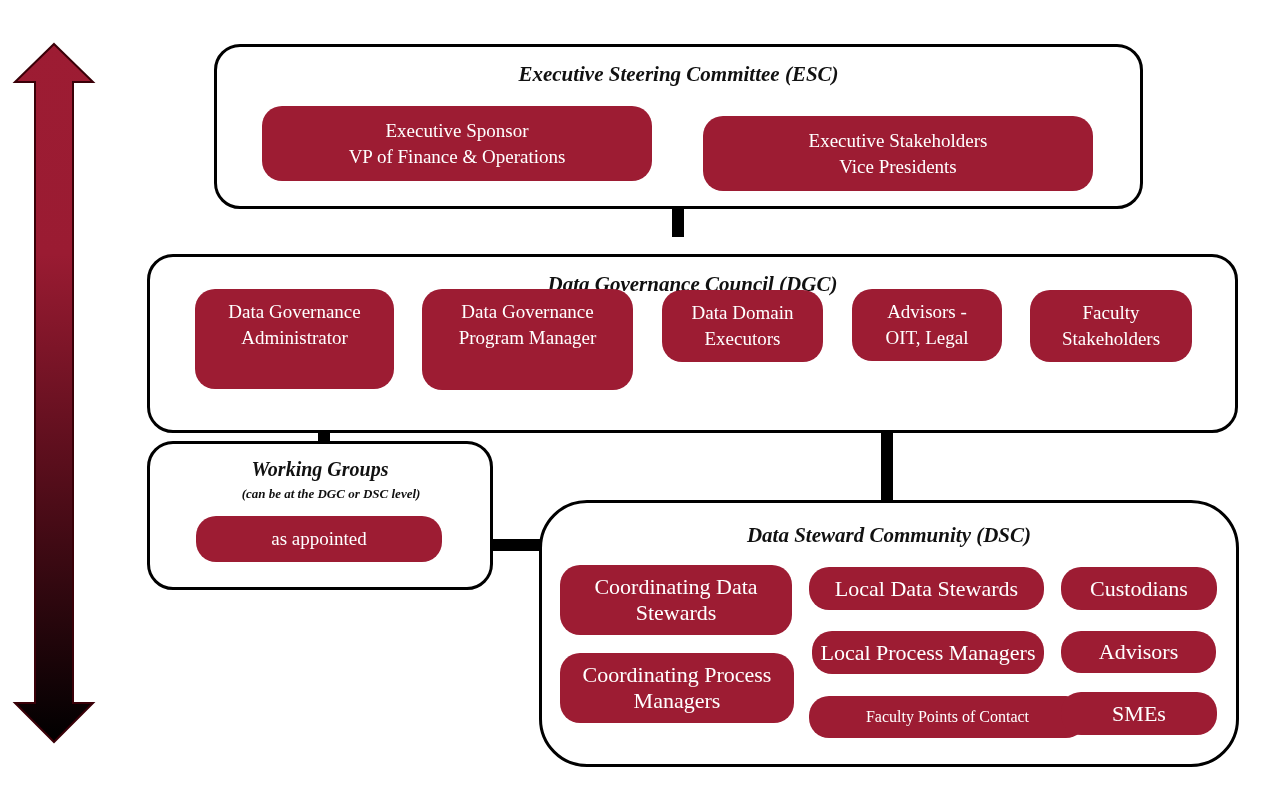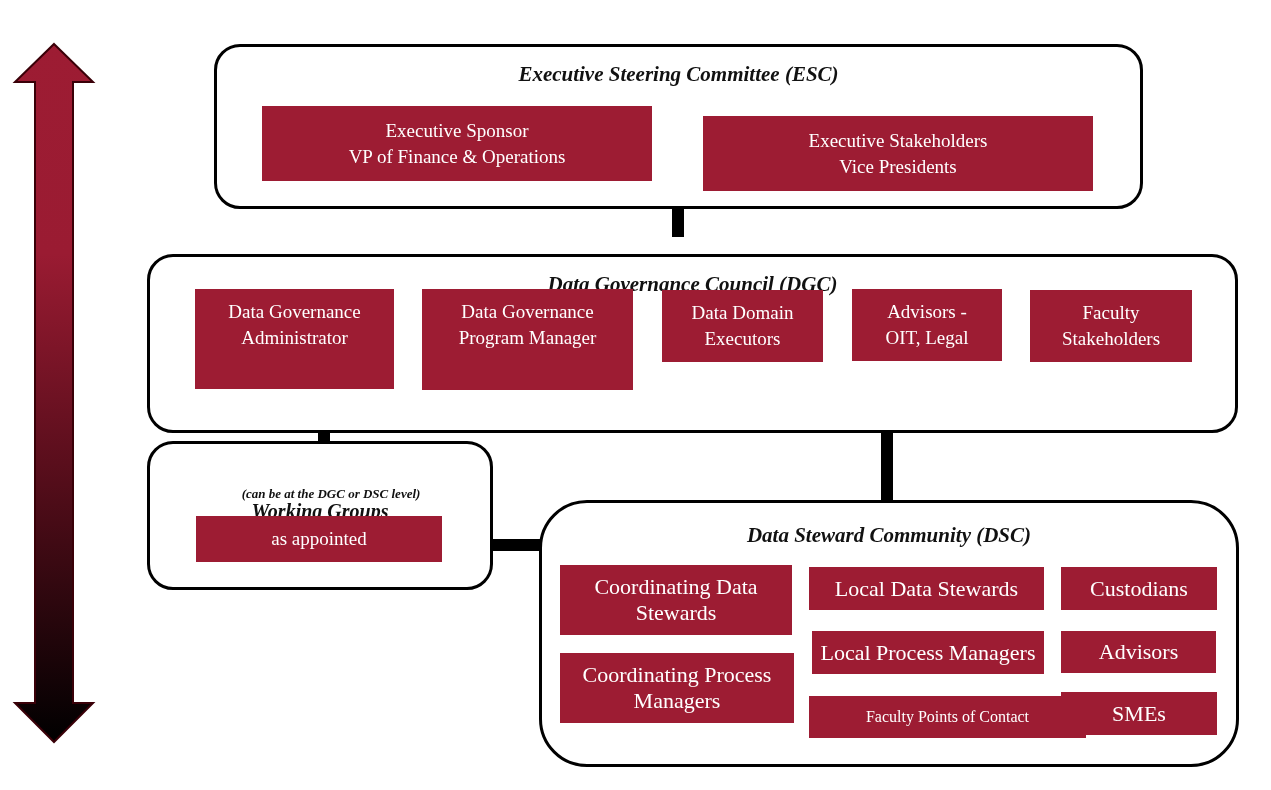--- a/index.html
+++ b/index.html
@@ -2,21 +2,21 @@
 <html><head>
 <meta charset="utf-8">
 <style>
   html, body { margin:0; padding:0; background:#ffffff; }
   body { width:1271px; height:790px; position:relative; overflow:hidden;
          font-family:"Liberation Serif","DejaVu Serif",serif; }
   .panel { position:absolute; border:3px solid #000; border-radius:26px; background:#fff; box-sizing:border-box; }
   .panel-title { position:absolute; left:0; right:0; text-align:center; font-style:italic; font-weight:bold;
                  font-size:21px; color:#111; }
   .sub { position:absolute; left:0; right:0; text-align:center; font-style:italic; font-weight:bold; font-size:13px; color:#111; }
-  .box { position:absolute; background:#9d1c33; color:#fff; border-radius:0; box-sizing:border-box;
+  .box { position:absolute; background:#9d1c33; color:#fff; border-radius:20px; box-sizing:border-box;
          display:flex; align-items:center; justify-content:center; text-align:center; font-size:19px; line-height:26px;
          white-space:pre-line; padding:0 6px; }
   .box.small { font-size:22px; }
   .conn { position:absolute; background:#000; }
   #arrow { position:absolute; left:0; top:0; }
 </style>
 </head>
 <body>
 
 <svg id="arrow" width="110" height="790">
@@ -52,21 +52,21 @@
 <div class="box" style="left:422px;top:289px;width:211px;height:101px;align-items:flex-start;padding-top:10px;">Data Governance
 Program Manager</div>
 <div class="box" style="left:662px;top:290px;width:161px;height:72px;">Data Domain
 Executors</div>
 <div class="box" style="left:852px;top:289px;width:150px;height:72px;">Advisors -
 OIT, Legal</div>
 <div class="box" style="left:1030px;top:290px;width:162px;height:72px;">Faculty
 Stakeholders</div>
 
 <div class="panel" style="left:147px;top:441px;width:346px;height:149px;">
-  <div class="panel-title" style="top:14px;font-size:20px;margin-top:42px;">Working Groups</div>
+  <div class="panel-title" style="top:14px;font-size:20px;">Working Groups</div>
   <div class="sub" style="top:42px;padding-left:22px;">(can be at the DGC or DSC level)</div>
 </div>
 <div class="box" style="left:196px;top:516px;width:246px;height:46px;">as appointed</div>
 
 <div class="panel" style="left:539px;top:500px;width:700px;height:267px;border-radius:48px;">
   <div class="panel-title" style="top:20px;">Data Steward Community (DSC)</div>
 </div>
 <div class="box small" style="left:560px;top:565px;width:232px;height:70px;">Coordinating Data
 Stewards</div>
 <div class="box small" style="left:560px;top:653px;width:234px;height:70px;">Coordinating Process

